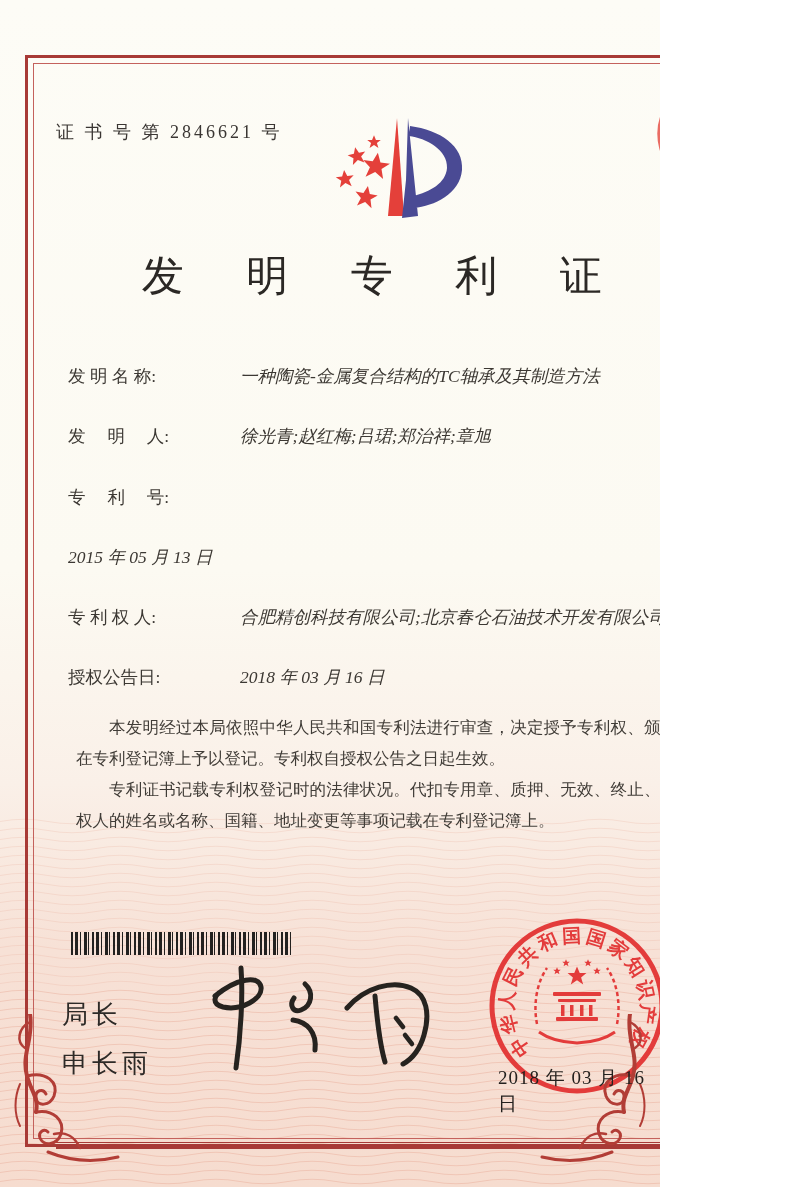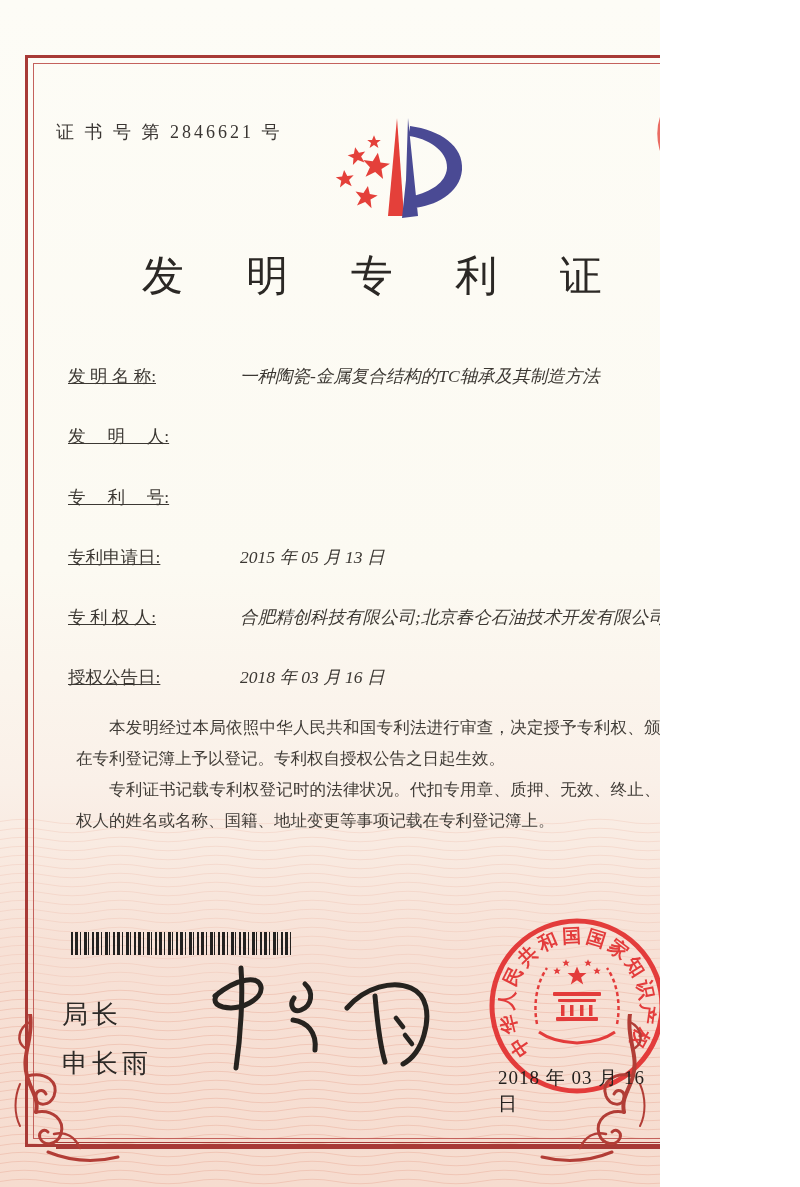--- a/index.html
+++ b/index.html
@@ -14,21 +14,21 @@
     border:1px solid #c4615c;box-sizing:border-box;}
   .bottom-band-thin{position:absolute;left:56px;top:1142px;width:688px;height:1px;background:#a83a36;}
   .bottom-band-thick{position:absolute;left:56px;top:1145px;width:688px;height:4px;background:#a83a36;}
   .cert-no{position:absolute;left:56px;top:120px;font-size:18px;letter-spacing:3px;color:#3a3633;}
   .logo{position:absolute;left:322px;top:88px;}
   .tax-stamp{position:absolute;left:652px;top:72px;transform:rotate(-14deg);opacity:.88;}
   .title{position:absolute;left:0;top:248px;width:800px;text-align:center;
     font-size:42px;color:#2b2825;letter-spacing:26px;text-indent:26px;font-weight:500;padding-left:24px;}
   .fields{position:absolute;left:68px;top:360px;width:664px;}
   .field-row{display:flex;margin-bottom:27px;font-size:17.5px;color:#3c3833;line-height:1.9;}
-  .flabel{flex:0 0 172px;white-space:pre;text-decoration:underline;}
+  .flabel{flex:0 0 172px;white-space:pre;}
   .fvalue{flex:1;font-style:italic;}
   .paragraphs{position:absolute;left:76px;top:712px;width:668px;font-size:16.5px;
     color:#403c37;line-height:31px;text-align:justify;}
   .paragraphs p{margin:0;text-indent:2em;}
   .barcode{position:absolute;left:71px;top:932px;width:221px;height:23px;
     background:repeating-linear-gradient(90deg,
       #23211f 0 2px,transparent 2px 4px,#23211f 4px 7px,transparent 7px 9px,
       #23211f 9px 10px,transparent 10px 13px,#23211f 13px 16px,transparent 16px 17px,
       #23211f 17px 18px,transparent 18px 21px);}
   .signer{position:absolute;left:62px;top:997px;font-size:26px;color:#2d2a27;letter-spacing:4px;}
@@ -92,26 +92,26 @@
 
   <div class="title">发 明 专 利 证 书</div>
 
   <div class="fields">
     <div class="field-row">
       <span class="flabel">发 明 名 称:</span>
       <span class="fvalue">一种陶瓷-金属复合结构的TC轴承及其制造方法</span>
     </div>
     <div class="field-row">
       <span class="flabel">发　 明　 人:</span>
+      <span class="fvalue">徐光青;赵红梅;吕珺;郑治祥;章旭</span>
     </div>
     <div class="field-row">
       <span class="flabel">专　 利　 号:</span>
     </div>
     <div class="field-row">
-      <span class="flabel">专利申请日:</span>
       <span class="fvalue">2015 年 05 月 13 日</span>
     </div>
     <div class="field-row">
       <span class="flabel">专 利 权 人:</span>
       <span class="fvalue">合肥精创科技有限公司;北京春仑石油技术开发有限公司</span>
     </div>
     <div class="field-row">
       <span class="flabel">授权公告日:</span>
       <span class="fvalue">2018 年 03 月 16 日</span>
     </div>

